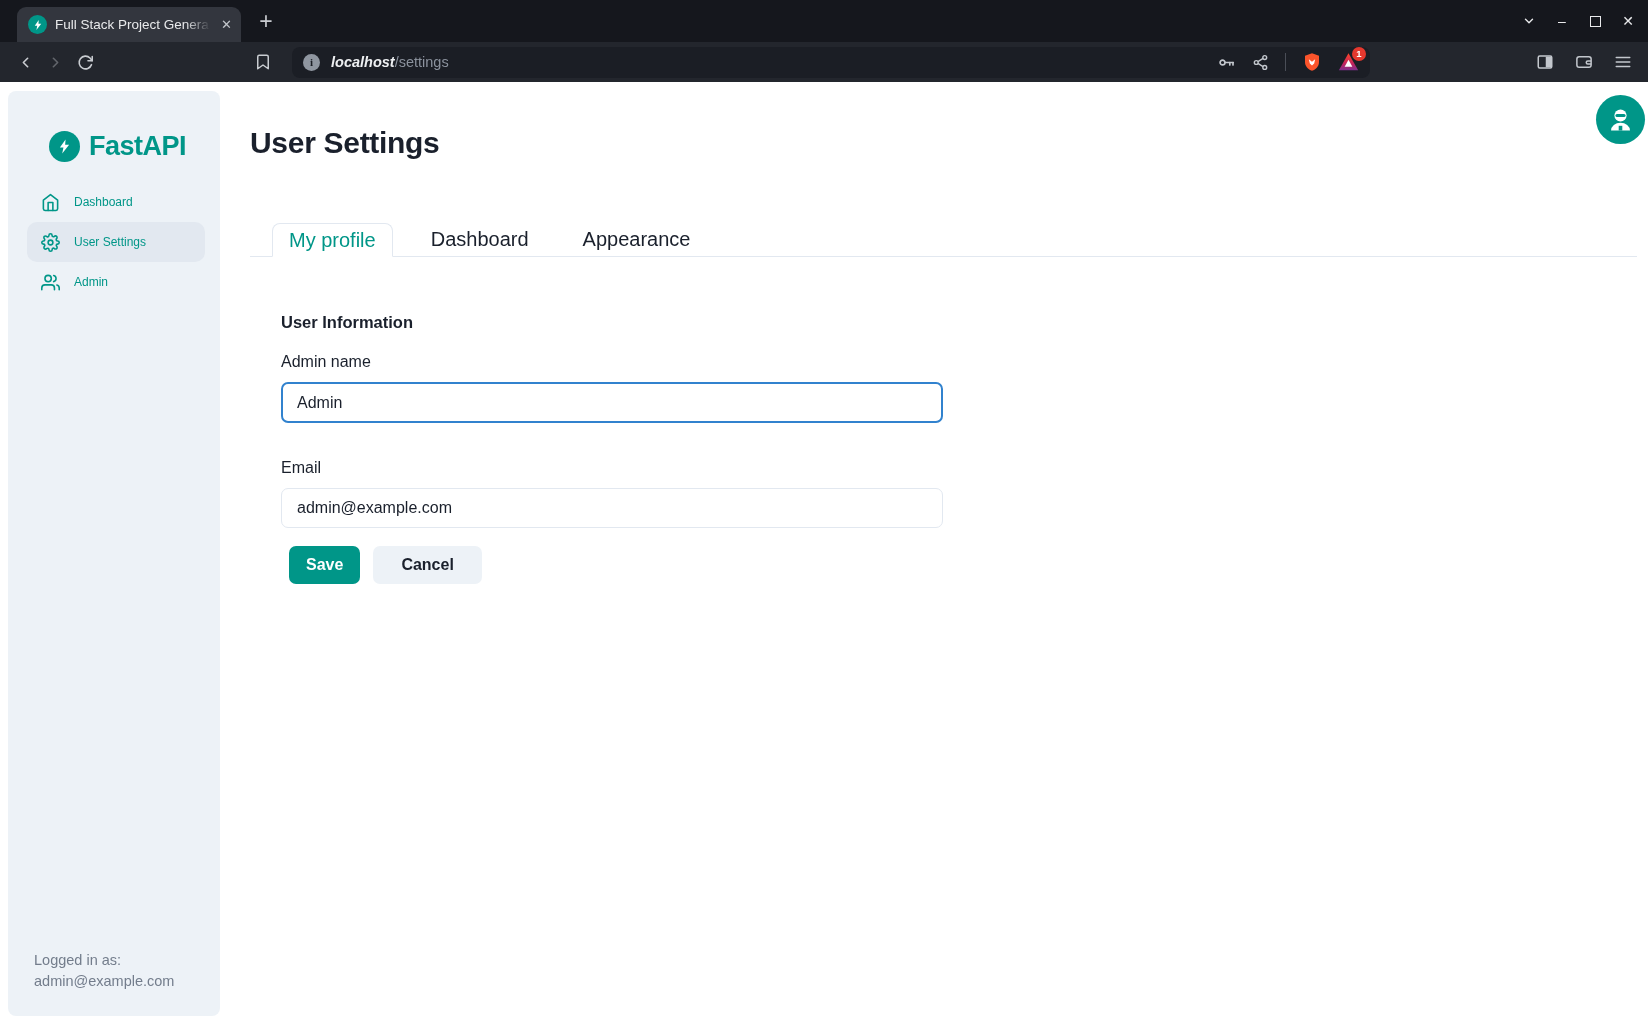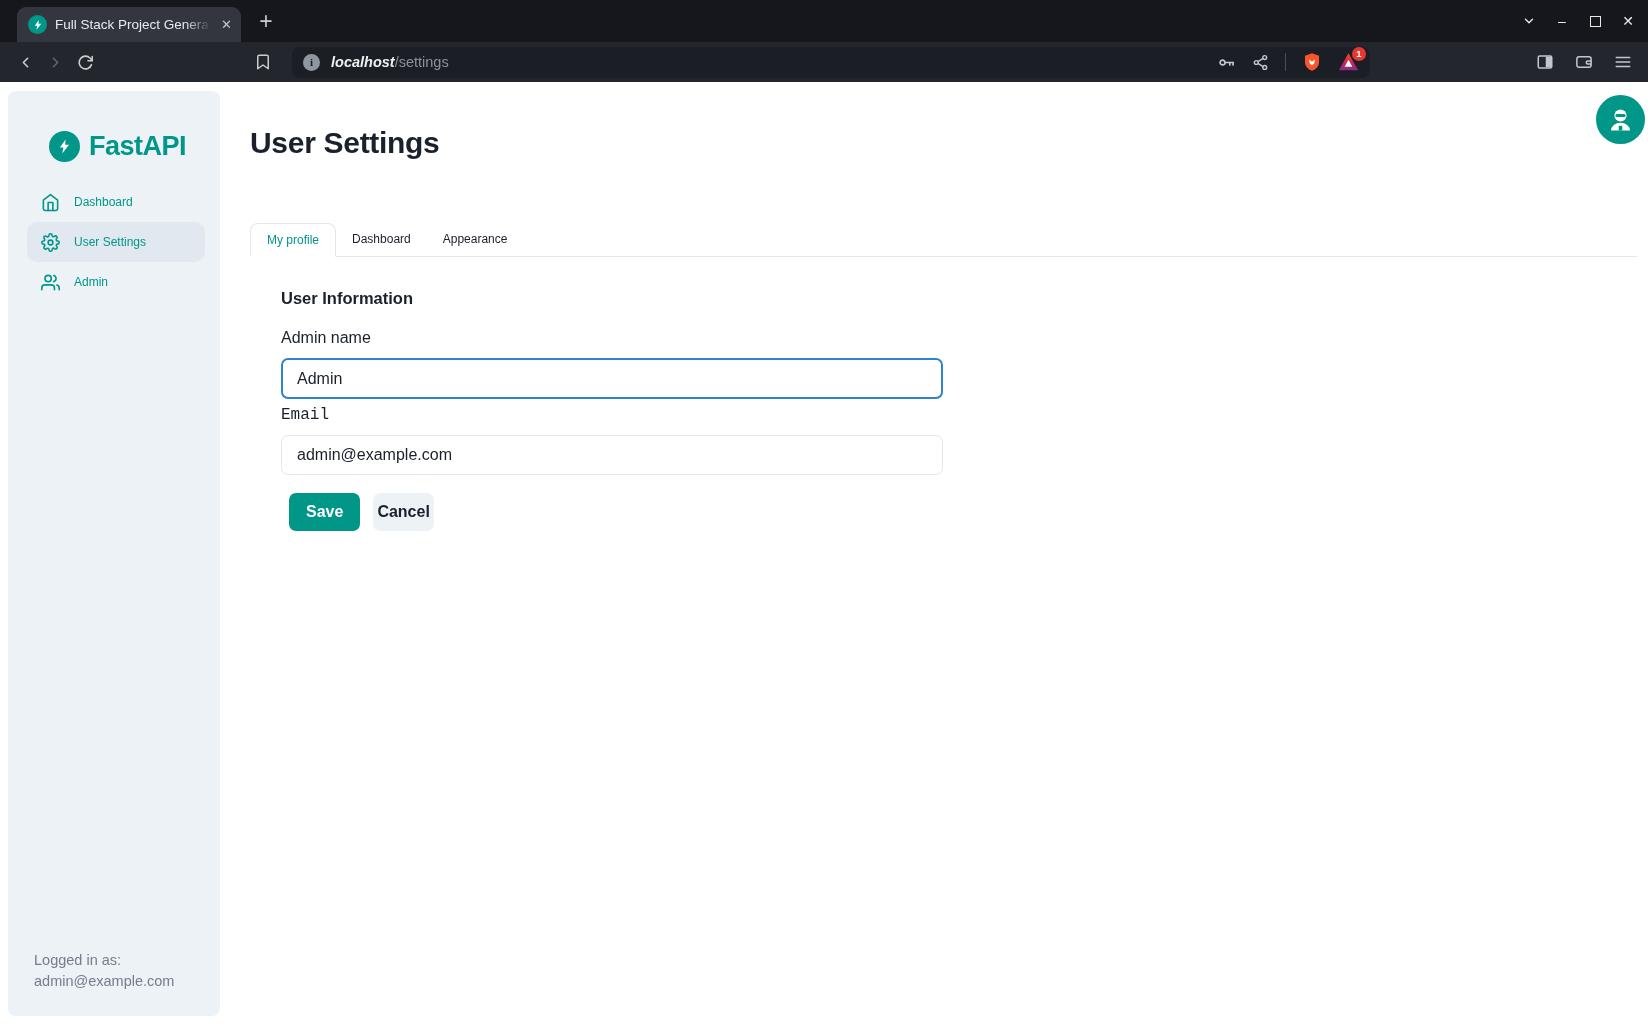--- a/index.html
+++ b/index.html
@@ -62,39 +62,39 @@
 
   .avatar-btn { position:absolute; left:1596px; top:13px; width:49px; height:49px;
     border-radius:50%; background:var(--accent-teal,#009688); display:grid; place-items:center; }
 
   .content { position:absolute; left:250px; top:0; width:1387px; height:100%; }
   .page-title { position:absolute; top:44px; left:0; font-size:30px; font-weight:700;
     color:var(--heading,#1A202C); letter-spacing:-0.3px; }
   .tabs { position:absolute; top:140px; left:0; width:1387px; display:flex; align-items:flex-end;
     border-bottom:1px solid #E2E8F0; }
   .tabbtn { height:34px; padding:0 16px; display:flex; align-items:center;
-    font-size:12px; color:var(--heading,#1A202C); background:transparent; border:none; }
+    font-size:20px; color:var(--heading,#1A202C); background:transparent; border:none;margin-left:22px; }
   .tabbtn.active { color:var(--accent-teal,#009688); background:#fff;
     border:1px solid #E2E8F0; border-bottom:1px solid #fff; margin-bottom:-1px;
     border-radius:8px 8px 0 0; }
 
   .form { position:absolute; left:31px; top:207px; width:662px;
     display:flex; flex-direction:column; align-items:flex-start; }
-  .section-title { font-size:16.5px; font-weight:700; color:var(--heading,#1A202C); }
+  .section-title { font-size:16.5px; font-weight:700; color:var(--heading,#1A202C);margin-top:24px; }
   .field-label { font-size:16px; color:var(--heading,#1A202C); }
-  .lbl-1 { margin-top:21px; } .lbl-2 { margin-top:7px;font-family:Liberation Mono, monospace; }
+  .lbl-1 { margin-top:21px; } .lbl-2 { margin-top:36px; }
   .text-input { margin-top:11px; width:100%; height:40px; border:1px solid #E2E8F0;
     border-radius:7px; padding:0 15px; font-size:16px; color:var(--heading,#1A202C);
     font-family:"Liberation Sans",sans-serif; background:#fff; outline:none; }
   .text-input.focused { height:41px; border:2px solid var(--focus-blue,#3182CE); padding:0 14px; }
   .btn-row { margin-top:18px; display:flex; gap:13px;margin-left:8px; }
   .btn { height:38px; border:none; border-radius:7px; font-size:16px; font-weight:700;
     font-family:"Liberation Sans",sans-serif; display:flex; align-items:center; }
   .btn-save { background:var(--accent-teal,#009688); color:#fff; padding:0 17px; }
-  .btn-cancel { background:#EDF2F7; color:var(--heading,#1A202C); padding:0 4px; }
+  .btn-cancel { background:#EDF2F7; color:var(--heading,#1A202C); padding:0 28px; }
 
   svg { display:block; }
 </style>
 </head>
 <body>
 
 <div>
   <div class="tabstrip">
     <div class="tab">
       <span class="favicon">

